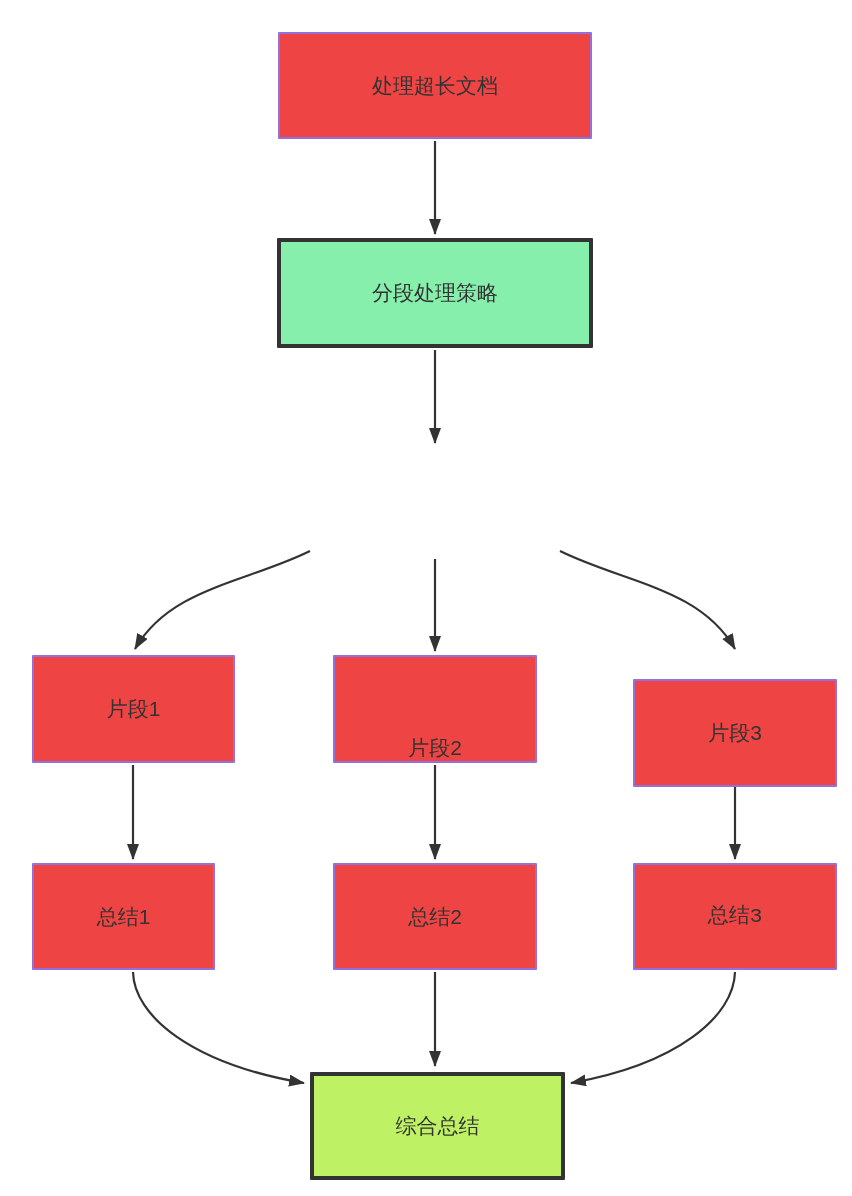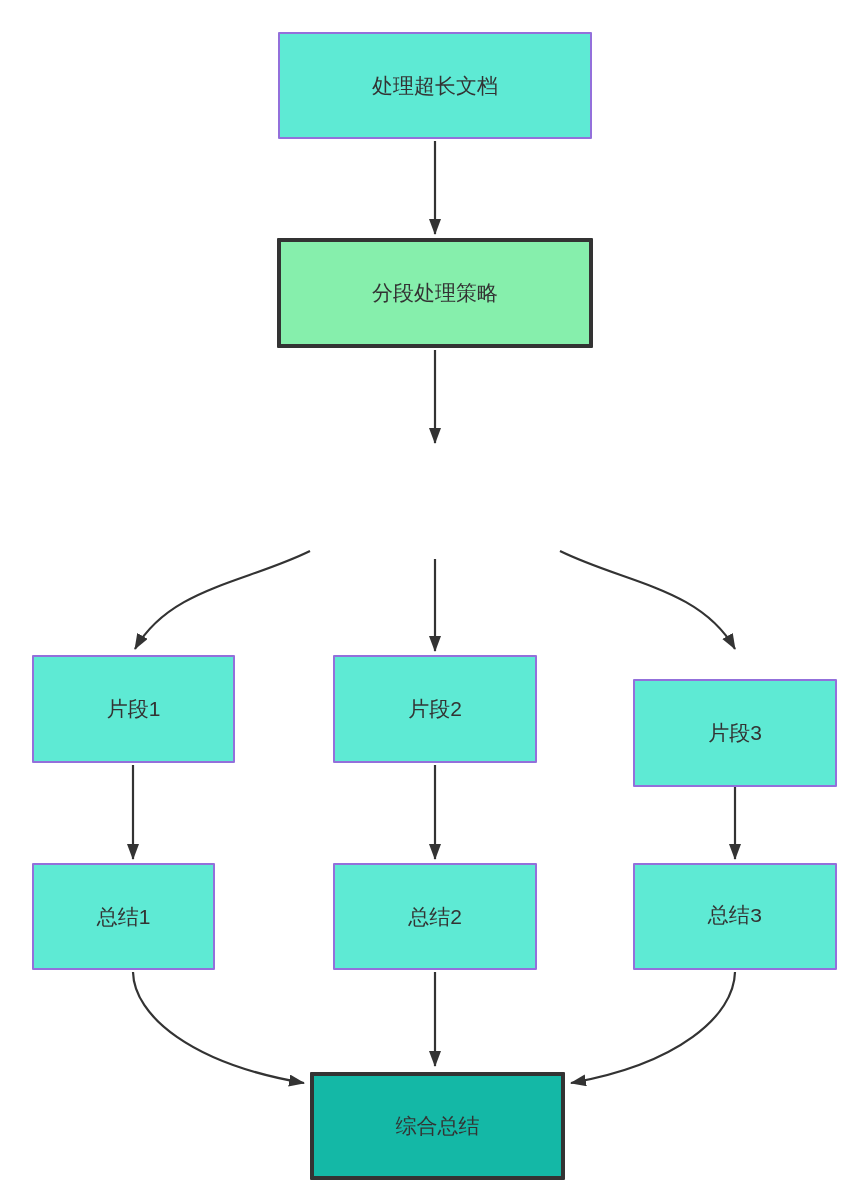--- a/index.html
+++ b/index.html
@@ -33,37 +33,37 @@
     display: flex;
     align-items: center;
     justify-content: center;
     text-align: center;
     color: #333333;
     font-size: 21px;
     line-height: 1.3;
     border-radius: 1px;
   }
   .node--default {
-    background: #5eead4;
+    background: #ef4444;
     border: 2px solid #9370DB;
   }
   .node--emphasis {
     background: #86efac;
     border: 4px solid #333333;
   }
   .node--result {
-    background: #14b8a6;
+    background: #bef264;
     border: 4px solid #333333;
   }
   
   .pos-a  { left: 278px; top: 32px;   width: 314px; height: 107px; }
   .pos-b  { left: 277px; top: 238px;  width: 316px; height: 110px; }
   .pos-c  { left: 310px; top: 447px;  width: 250px; height: 110px; }
   .pos-f1 { left: 32px;  top: 655px;  width: 203px; height: 108px; }
-  .pos-f2 { left: 333px; top: 655px;  width: 204px; height: 108px; }
+  .pos-f2 { left: 333px; top: 655px;  width: 204px; height: 108px; align-items: flex-end; }
   .pos-f3 { left: 633px; top: 655px;  width: 204px; height: 108px; margin-top: 24px; }
   .pos-s1 { left: 32px;  top: 863px;  width: 183px; height: 107px; }
   .pos-s2 { left: 333px; top: 863px;  width: 204px; height: 107px; text-align: center; }
   .pos-s3 { left: 633px; top: 863px;  width: 204px; height: 107px; font-family: Liberation Mono, monospace; }
   .pos-g  { left: 310px; top: 1072px; width: 255px; height: 108px; }
 </style>
 </head>
 <body>
 
 <div class="canvas">

